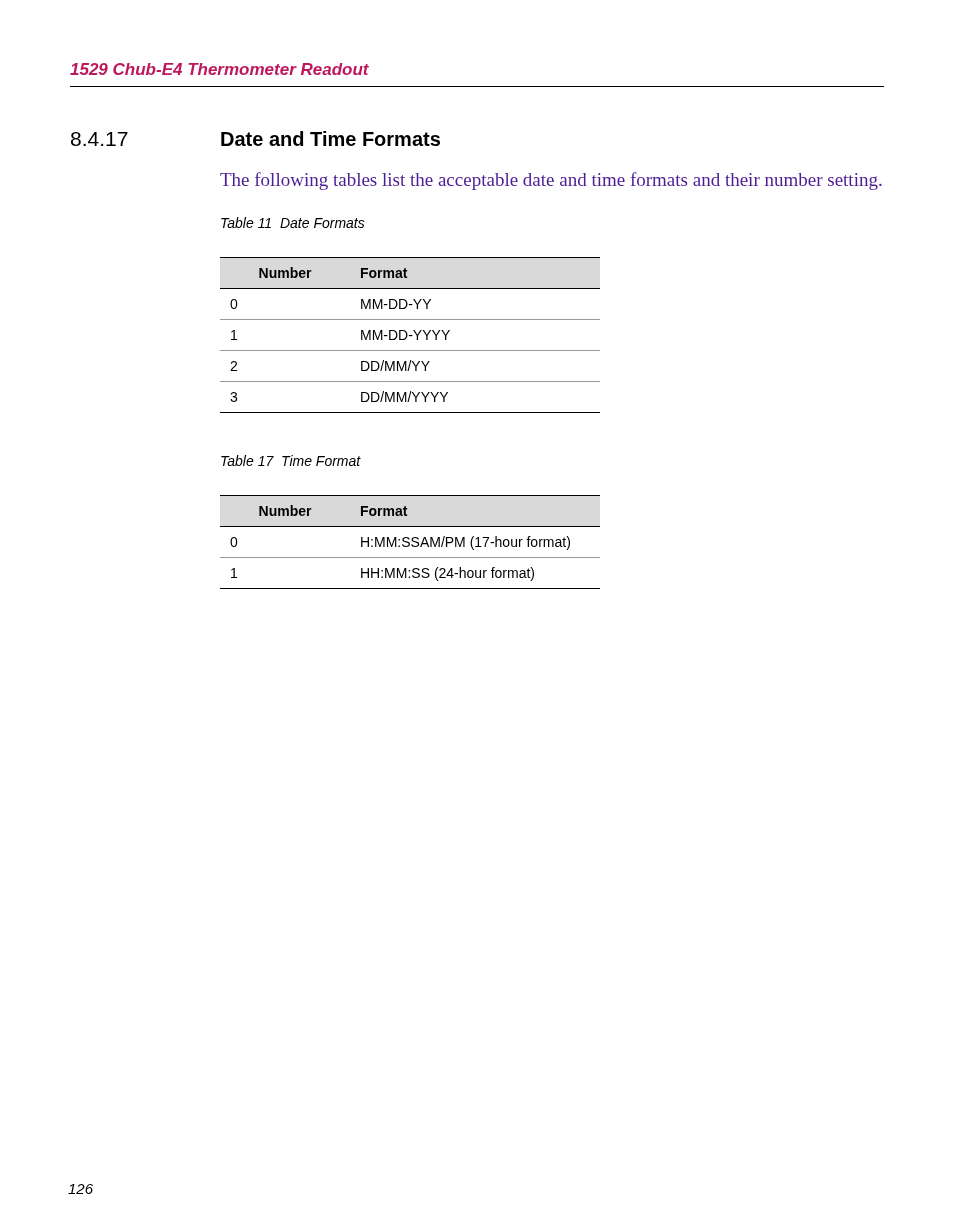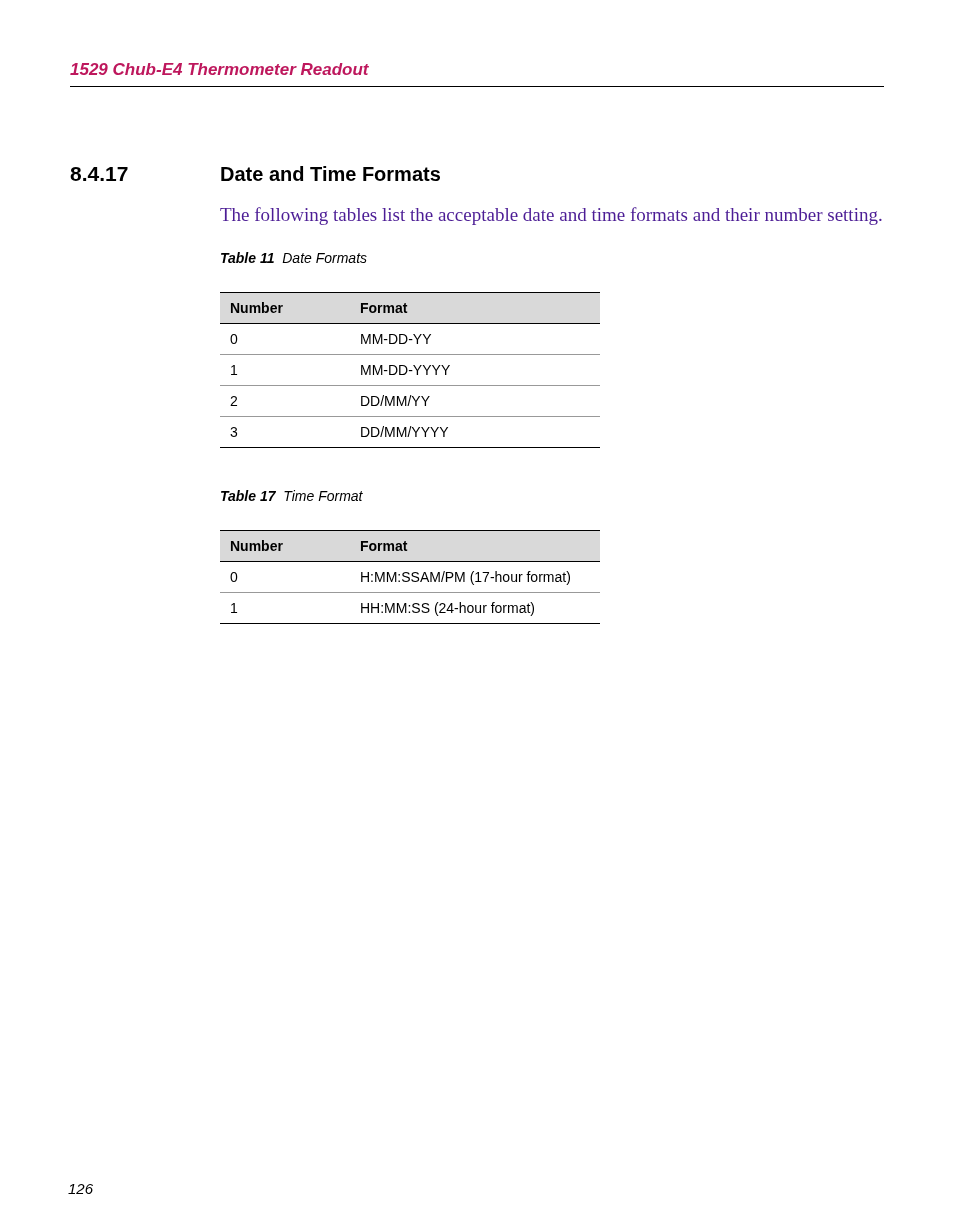--- a/index.html
+++ b/index.html
@@ -32,45 +32,44 @@
       border-top: 1px solid #000;
       margin-top: 6px;
       margin-bottom: 40px;
     }
     .section-row {
       display: flex;
       align-items: baseline;
       margin-bottom: 16px;
     }
     .section-number {
-      font-weight: bold;
+      font-weight: normal;
       font-size: 21px;
       width: 150px;
       flex-shrink: 0;
-      margin-top: 35px;
     }
     .section-title {
       font-weight: bold;
       font-size: 20px;
     }
     .body-text {
       margin-left: 150px;
       font-family: "Times New Roman", Times, serif;
       font-size: 19px;
       line-height: 1.35;
       color: #4c1d95;
       margin-bottom: 22px;
     }
     .table-caption {
       margin-left: 150px;
       font-size: 14px;
       margin-bottom: 26px;
     }
     .table-caption .caption-label {
-      font-weight: bold;
+      font-weight: normal;
       font-style: italic;
     }
     .table-caption .caption-text {
       font-style: italic;
     }
     .data-table {
       margin-left: 150px;
       border-collapse: collapse;
       width: 380px;
       margin-bottom: 40px;
@@ -81,20 +80,21 @@
     .data-table thead th {
       text-align: left;
       font-weight: bold;
       font-size: 14px;
       padding: 7px 10px;
       border-top: 1.5px solid #000;
       border-bottom: 1px solid #000;
     }
     .data-table thead th:first-child {
       width: 130px;
+      text-align: center;
     }
     .data-table tbody td {
       font-size: 14px;
       padding: 7px 10px;
       border-bottom: 1px solid #999;
     }
     .data-table tbody tr:last-child td {
       border-bottom: 1.5px solid #000;
     }
     .page-number {

